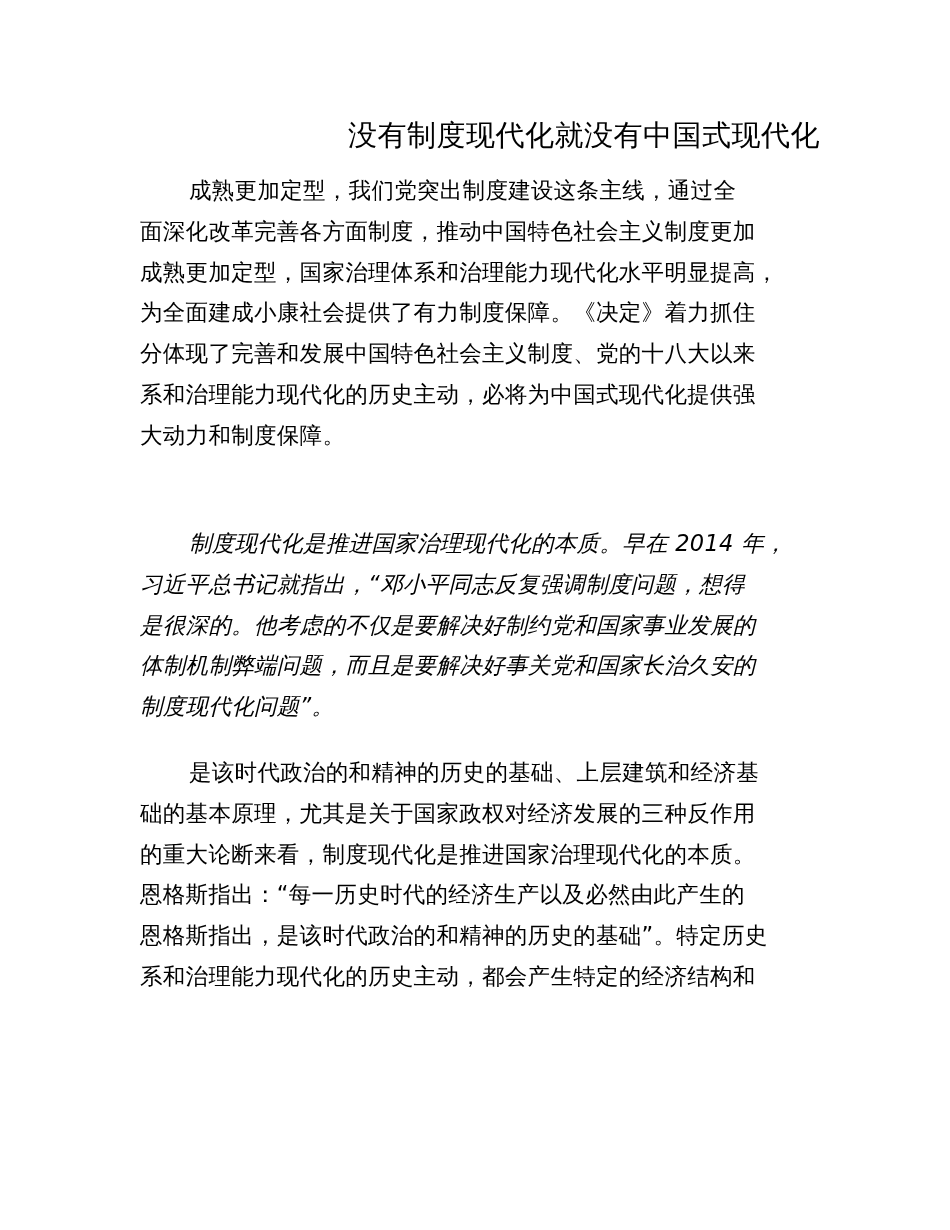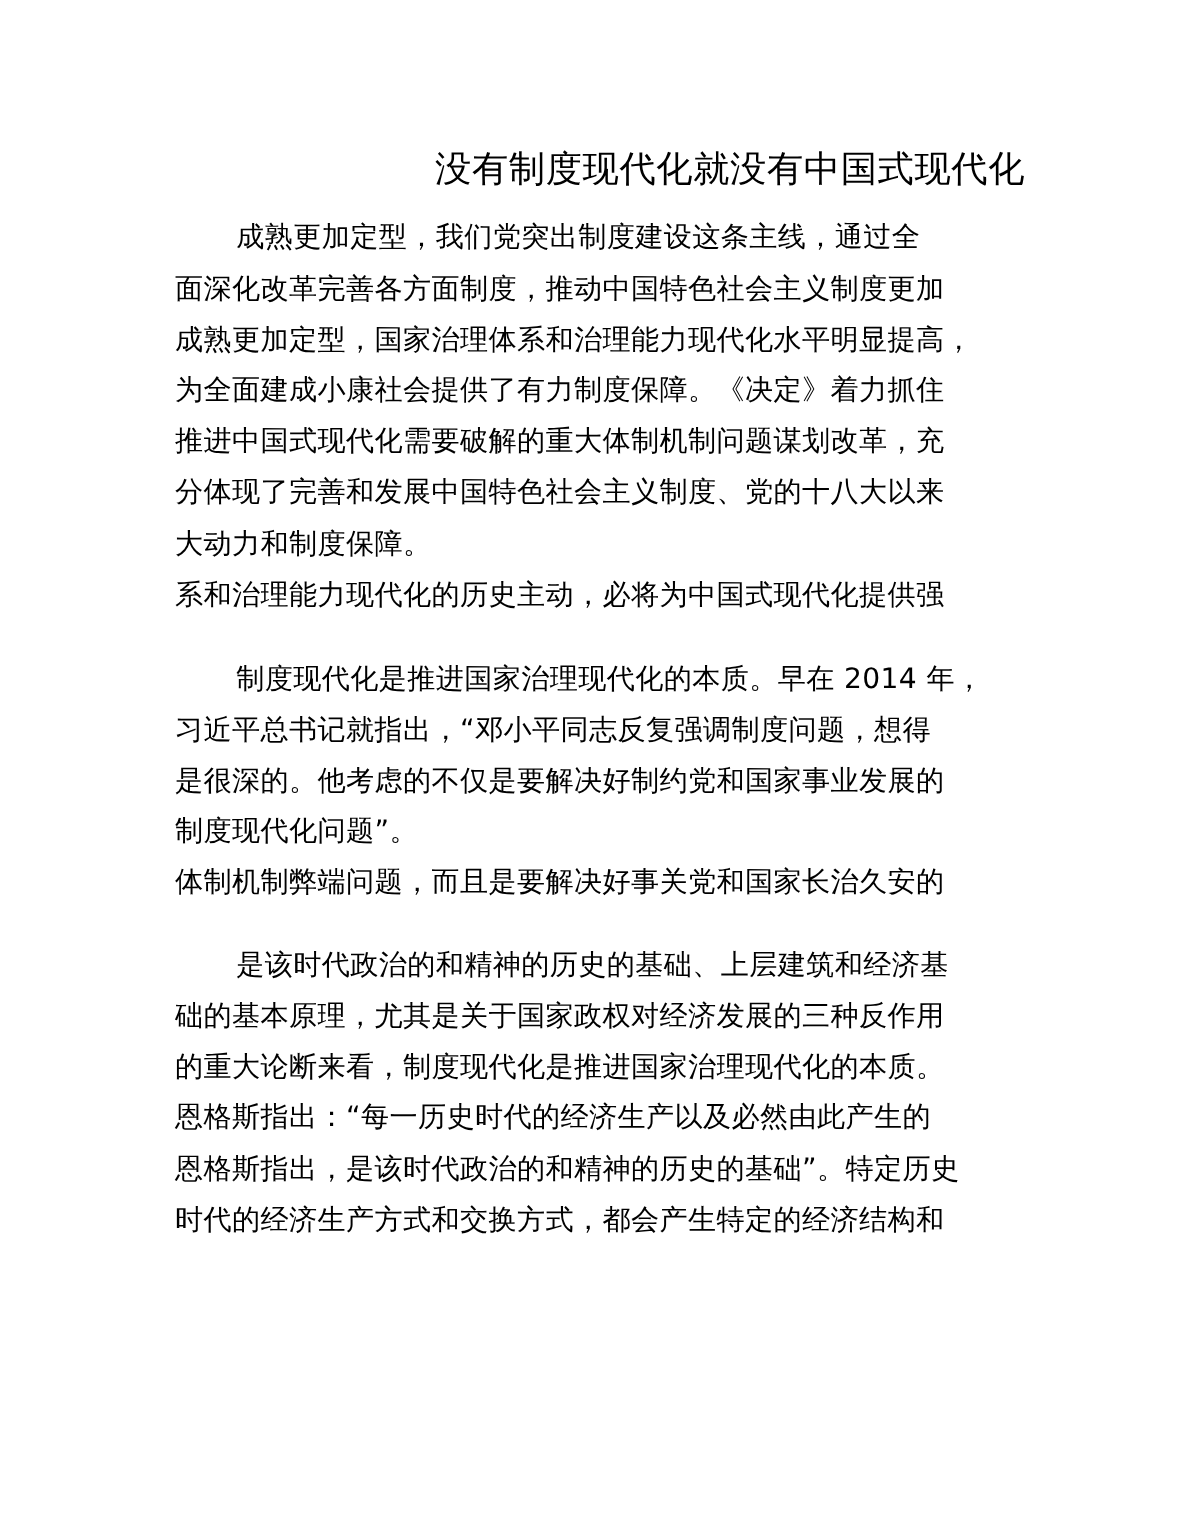--- a/index.html
+++ b/index.html
@@ -17,35 +17,34 @@
 <body>
 
 <div class="page">
   <div class="title">没有制度现代化就没有中国式现代化</div>
 
   <div class="para" style="top:170px;">
     <span class="line indent">成熟更加定型，我们党突出制度建设这条主线，通过全</span>
     <span class="line">面深化改革完善各方面制度，推动中国特色社会主义制度更加</span>
     <span class="line">成熟更加定型，国家治理体系和治理能力现代化水平明显提高，</span>
     <span class="line">为全面建成小康社会提供了有力制度保障。《决定》着力抓住</span>
-    <span class="line">推进中国式现代化需要破解的重大体制机制问题谋划改革，充</span>
     <span class="line">分体现了完善和发展中国特色社会主义制度、党的十八大以来</span>
+    <span class="line">系和治理能力现代化的历史主动，必将为中国式现代化提供强</span>
     <span class="line">大动力和制度保障。</span>
-    <span class="line">系和治理能力现代化的历史主动，必将为中国式现代化提供强</span>
   </div>
 
-  <div class="para" style="top:523px;">
+  <div class="para" style="top:523px;font-style:italic;">
     <span class="line indent">制度现代化是推进国家治理现代化的本质。早在 2014 年，</span>
     <span class="line">习近平总书记就指出，“邓小平同志反复强调制度问题，想得</span>
     <span class="line">是很深的。他考虑的不仅是要解决好制约党和国家事业发展的</span>
+    <span class="line">体制机制弊端问题，而且是要解决好事关党和国家长治久安的</span>
     <span class="line">制度现代化问题”。</span>
-    <span class="line">体制机制弊端问题，而且是要解决好事关党和国家长治久安的</span>
   </div>
 
   <div class="para" style="top:752px;">
     <span class="line indent">是该时代政治的和精神的历史的基础、上层建筑和经济基</span>
     <span class="line">础的基本原理，尤其是关于国家政权对经济发展的三种反作用</span>
     <span class="line">的重大论断来看，制度现代化是推进国家治理现代化的本质。</span>
     <span class="line">恩格斯指出：“每一历史时代的经济生产以及必然由此产生的</span>
     <span class="line">恩格斯指出，是该时代政治的和精神的历史的基础”。特定历史</span>
-    <span class="line">时代的经济生产方式和交换方式，都会产生特定的经济结构和</span>
+    <span class="line">系和治理能力现代化的历史主动，都会产生特定的经济结构和</span>
   </div>
 </div>
 
 </body></html>

